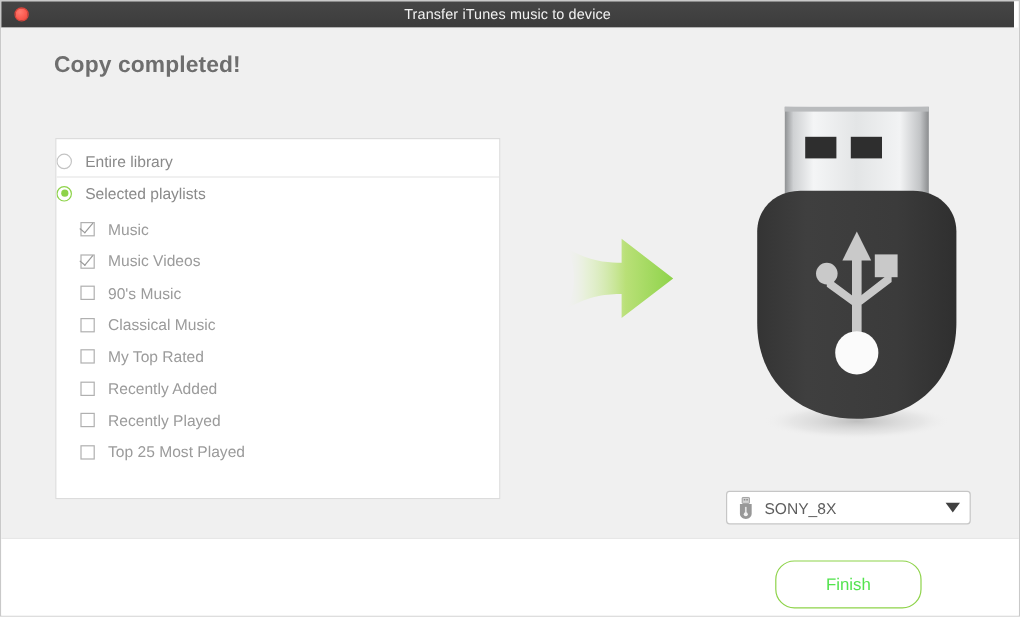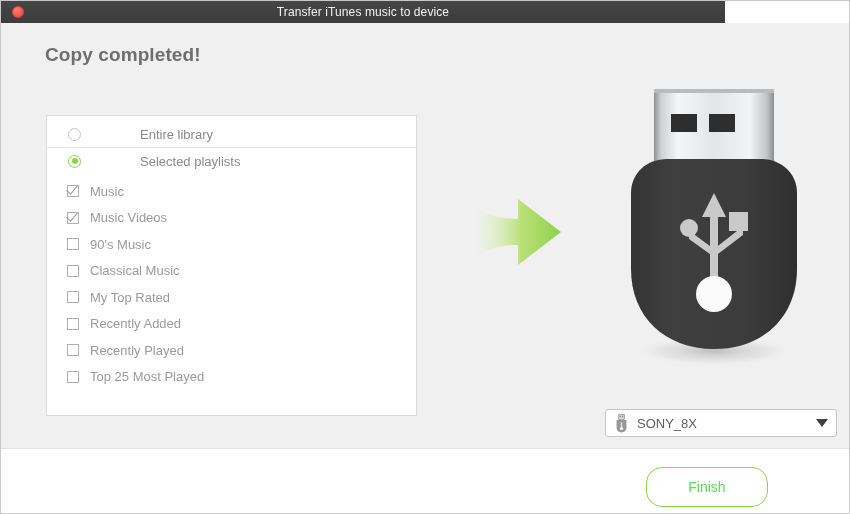--- a/index.html
+++ b/index.html
@@ -21,21 +21,21 @@
     background: #ffffff;
     box-sizing: border-box;
     border: 1px solid #c9c9c9;
     overflow: hidden;
   }
 
   
   #titlebar {
     position: absolute;
     left: 0; top: 0;
-    width: 724px;
+    width: 844px;
     height: 22px;
     background: linear-gradient(to bottom, #464646 0%, #3c3c3c 100%);
     display: flex;
     align-items: center;
     justify-content: center;
   }
   #titlebar .title-text {
     color: #f2f2f2;
     font-size: 12px;
     letter-spacing: 0.1px;
@@ -85,24 +85,22 @@
     background: #ffffff;
     border: 1px solid #dcdcdc;
     box-sizing: border-box;
     overflow: hidden;
   }
 
   .radio-row {
     display: flex;
     align-items: center;
     height: 25px;
-    padding-left: 21px;
     box-sizing: border-box;
     cursor: pointer;
-    gap: 48px;
   }
   #radio-row-entire {
     margin-top: 6px;
     border-bottom: 1px solid #e6e6e6;
     height: 26px;
   }
   #radio-row-selected {
     height: 26px;
   }
   .radio-mark {
@@ -194,21 +192,21 @@
     top: 58px;
     width: 210px;
     height: 300px;
   }
 
   
   #device-select {
     position: absolute;
     left: 604px;
     top: 386px;
-    width: 232px;
+    width: 204px;
     height: 28px;
     background: #ffffff;
     border: 1px solid #c6c6c6;
     border-radius: 3px;
     box-sizing: border-box;
     display: flex;
     align-items: center;
     padding: 0 8px 0 9px;
     cursor: pointer;
   }

